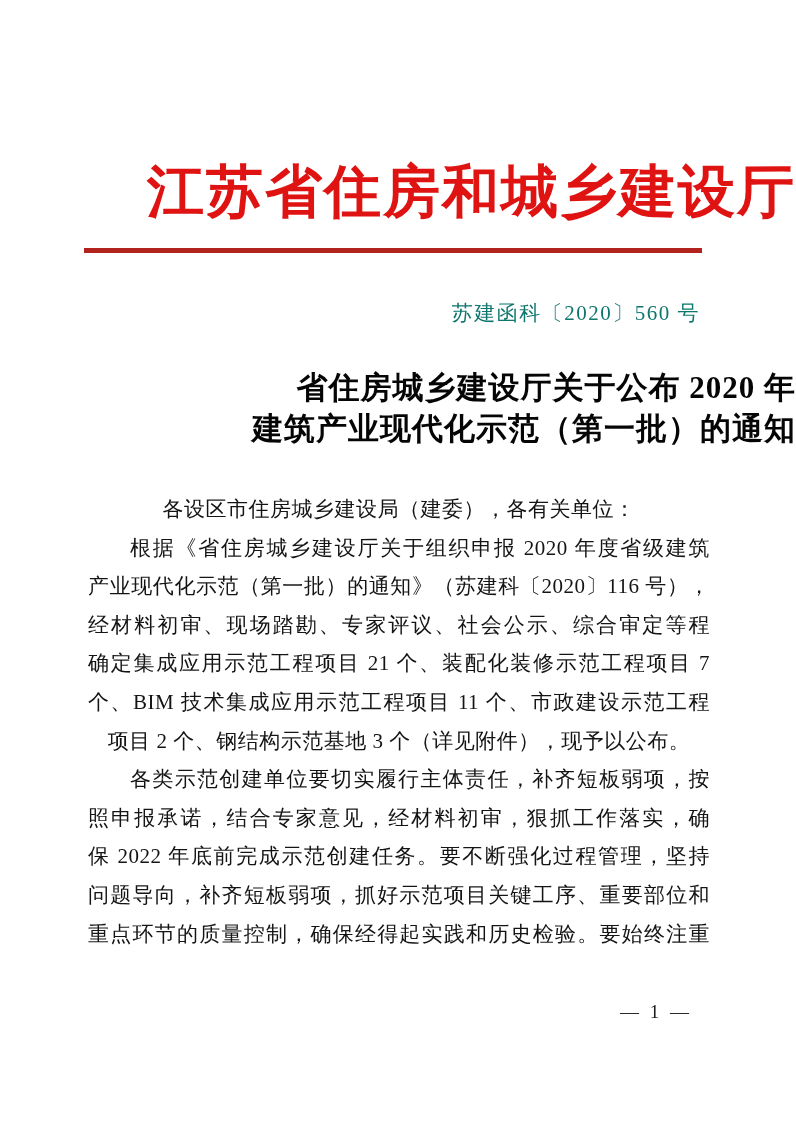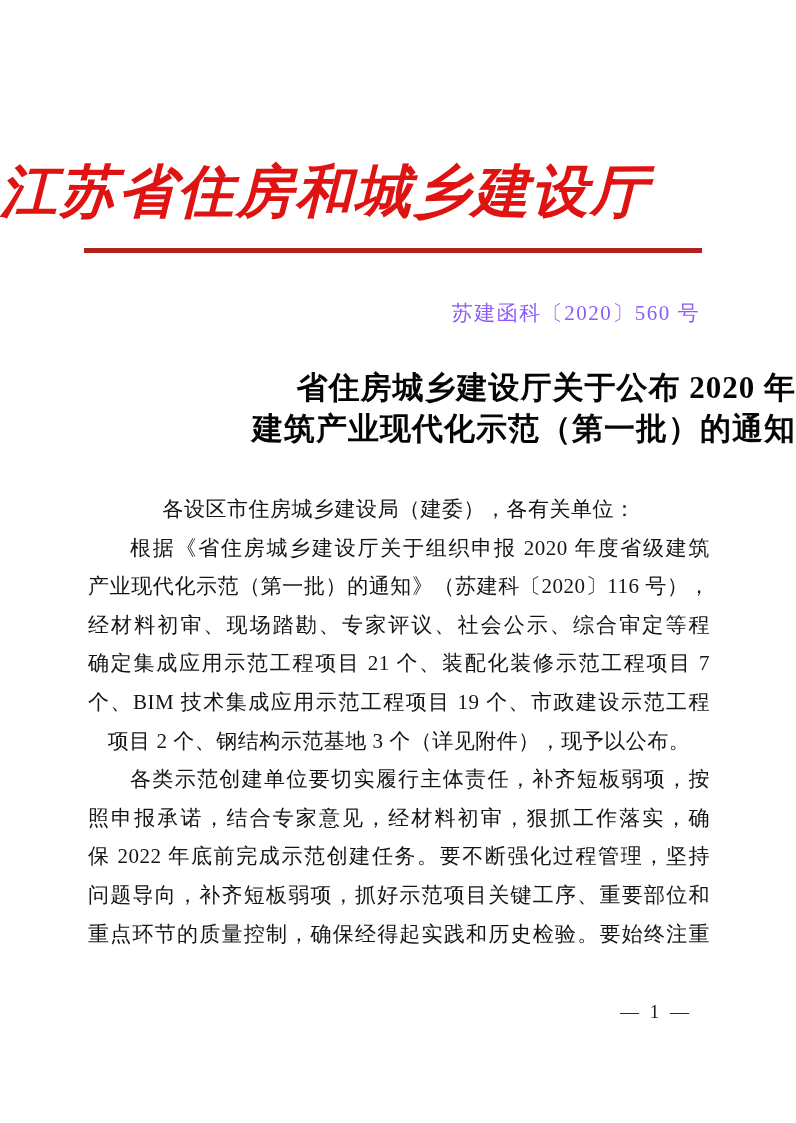--- a/index.html
+++ b/index.html
@@ -13,47 +13,46 @@
     margin: 0 auto;
     background: #ffffff;
     overflow: hidden;
   }
 
   .letterhead {
     position: absolute;
     top: 148px;
     left: 0;
     width: 100%;
-    text-align: left;
+    text-align: right;
     color: #e01313;
     font-size: 57px;
     line-height: 1.55;
     font-weight: bold;
     letter-spacing: 2px;
     white-space: nowrap;
     font-family: "Liberation Serif", "DejaVu Serif", serif;
-    font-style: italic;
   }
 
   .red-line {
     position: absolute;
     top: 248px;
     left: 84px;
     width: 618px;
     height: 5px;
     background: #b3231d;
   }
 
   .doc-number {
     position: absolute;
     top: 299px;
     right: 96px;
     font-size: 21px;
     letter-spacing: 1.5px;
-    color: #8b5cf6;
+    color: #0f766e;
   }
 
   .notice-title {
     position: absolute;
     top: 367px;
     left: 0;
     width: 100%;
     text-align: right;
     font-size: 31px;
     font-weight: bold;
@@ -109,21 +108,21 @@
     <span class="tline">省住房城乡建设厅关于公布 2020 年</span>
     <span class="tline">建筑产业现代化示范（第一批）的通知</span>
   </div>
 
   <div class="body-text">
     <div class="bline">各设区市住房城乡建设局（建委），各有关单位：</div>
     <div class="bline indent just">根据《省住房城乡建设厅关于组织申报 2020 年度省级建筑</div>
     <div class="bline just">产业现代化示范（第一批）的通知》（苏建科〔2020〕116 号），</div>
     <div class="bline just">经材料初审、现场踏勘、专家评议、社会公示、综合审定等程序，</div>
     <div class="bline just">确定集成应用示范工程项目 21 个、装配化装修示范工程项目 7</div>
-    <div class="bline just">个、BIM 技术集成应用示范工程项目 19 个、市政建设示范工程</div>
+    <div class="bline just">个、BIM 技术集成应用示范工程项目 11 个、市政建设示范工程</div>
     <div class="bline">项目 2 个、钢结构示范基地 3 个（详见附件），现予以公布。</div>
     <div class="bline indent just">各类示范创建单位要切实履行主体责任，补齐短板弱项，按</div>
     <div class="bline just">照申报承诺，结合专家意见，经材料初审，狠抓工作落实，确</div>
     <div class="bline just">保 2022 年底前完成示范创建任务。要不断强化过程管理，坚持</div>
     <div class="bline just">问题导向，补齐短板弱项，抓好示范项目关键工序、重要部位和</div>
     <div class="bline just">重点环节的质量控制，确保经得起实践和历史检验。要始终注重</div>
   </div>
 
   <div class="page-number">— 1 —</div>
 

